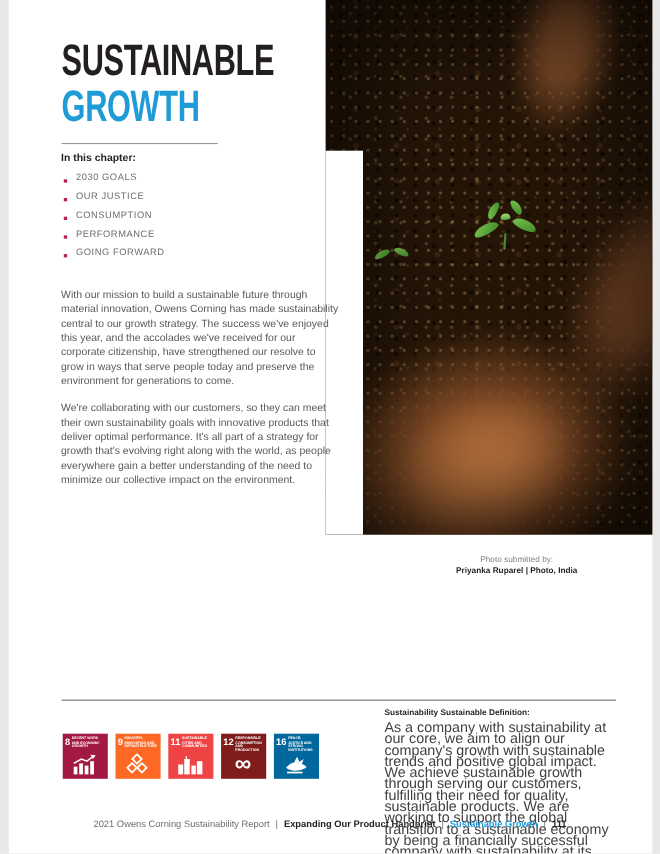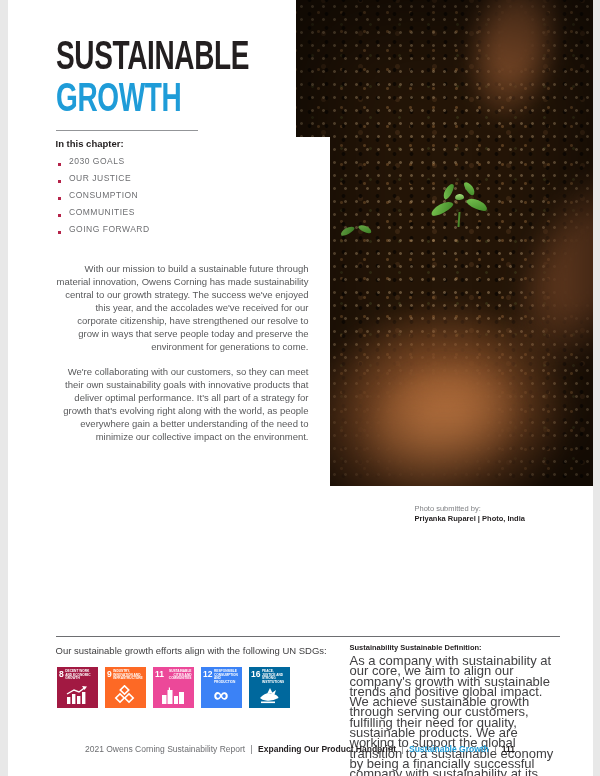--- a/index.html
+++ b/index.html
@@ -22,21 +22,21 @@
 
   
   .chapter { position:absolute; left:48px; top:138px; width:200px; }
   .chapter-heading { font-size:9.5px; font-weight:bold; color:#231f20; margin-bottom:8px; }
   .chapter ul { list-style:none; }
   .chapter li { display:flex; align-items:flex-end; margin-bottom:8px; }
   .chapter .bullet { width:3.5px; height:3.5px; background:#b52349; margin:2.5px 8px 0 2px; flex:0 0 auto; }
   .chapter .item-label { font-size:8.5px; color:#6d6e71; letter-spacing:0.5px; line-height:9px; }
 
   
-  .intro { position:absolute; left:48px; top:262px; width:253px;text-align:right; }
+  .intro { position:absolute; left:48px; top:262px; width:253px; }
   .intro p { font-size:9.5px; line-height:13px; color:#58595b; margin-bottom:12px; }
 
   
   .photo {
     position:absolute; left:288px; top:0; width:312px; height:486px;
     background-color:#241507;
     background-image:
       radial-gradient(circle, rgba(196,166,124,0.40) 1px, transparent 1.8px),
       radial-gradient(circle, rgba(14,8,3,0.85) 1.5px, transparent 2.3px),
       radial-gradient(circle, rgba(134,94,51,0.55) 1.1px, transparent 1.9px),
@@ -71,21 +71,21 @@
   .leaf3 { width:17px; height:7px;  left:12px; top:6px;  transform:rotate(-62deg); }
   .leaf4 { width:15px; height:7px;  left:34px; top:3px;  transform:rotate(55deg); }
   .leaf5 { width:9px;  height:6px;  left:27px; top:12px; transform:rotate(-5deg); background:linear-gradient(#a8dd7e,#5aa23a); }
   .stem  { position:absolute; width:2px; height:15px; left:30px; top:30px; background:#4a8a2c; transform:rotate(4deg); }
   .seedling-small { position:absolute; left:44px; top:218px; width:40px; height:30px; filter:blur(0.5px); }
   .seedling-small .leaf1 { width:15px; height:6px; left:0; top:10px; }
   .seedling-small .leaf2 { width:14px; height:6px; left:18px; top:8px; }
   .photo-notch { position:absolute; left:288px; top:137px; width:34px; height:349px; background:#ffffff; }
 
   
-  .credit { position:absolute; left:407px; top:504px; font-size:7.5px; line-height:9.5px; }
+  .credit { position:absolute; left:407px; top:504px; font-size:7.5px; line-height:9.5px;text-align:center; }
   .credit .label { color:#808285; }
   .credit .name  { color:#231f20; font-weight:bold; }
 
   
   .divider { position:absolute; left:48px; top:636px; width:504px; height:0; border-top:1px solid #6d6e71; }
   .sdg-intro { position:absolute; left:48px; top:645px; font-size:9.5px; color:#414042; }
   .sdg-row { position:absolute; left:49px; top:667px; display:flex; gap:7px; }
   .sdg-tile { width:41px; height:41px; position:relative; color:#ffffff; padding:2.5px 2px 2px 2.5px; }
   .sdg-head { display:flex; align-items:flex-start; }
   .sdg-num { font-size:8.5px; font-weight:bold; line-height:8px; margin-right:1.5px; }
@@ -146,42 +146,41 @@
       <li>
         <span class="bullet"></span>
         <span class="item-label">OUR JUSTICE</span>
       </li>
       <li>
         <span class="bullet"></span>
         <span class="item-label">CONSUMPTION</span>
       </li>
       <li>
         <span class="bullet"></span>
-        <span class="item-label">COMMUNITIES</span>
+        <span class="item-label">PERFORMANCE</span>
       </li>
       <li>
         <span class="bullet"></span>
         <span class="item-label">GOING FORWARD</span>
       </li>
     </ul>
   </div>
 
   <div class="intro">
     <p>With our mission to build a sustainable future through material innovation, Owens Corning has made sustainability central to our growth strategy. The success we've enjoyed this year, and the accolades we've received for our corporate citizenship, have strengthened our resolve to grow in ways that serve people today and preserve the environment for generations to come.</p>
     <p>We're collaborating with our customers, so they can meet their own sustainability goals with innovative products that deliver optimal performance. It's all part of a strategy for growth that's evolving right along with the world, as people everywhere gain a better understanding of the need to minimize our collective impact on the environment.</p>
   </div>
 
   <div class="credit">
     <div class="label">Photo submitted by:</div>
     <div class="name">Priyanka Ruparel | Photo, India</div>
   </div>
 
   <div class="divider"></div>
 
-  <div class="sdg-intro">Our sustainable growth efforts align with the following UN SDGs:</div>
   <div class="sdg-row">
 
     <div class="sdg-tile" style="background-color: rgb(162, 25, 66);">
       <div class="sdg-head">
         <span class="sdg-num">8</span>
         <span class="sdg-label">DECENT WORK AND ECONOMIC GROWTH</span>
       </div>
       <div class="sdg-pict">
         <svg width="24" height="19" viewBox="0 0 24 19">
           <g fill="#ffffff">
@@ -205,39 +204,39 @@
         <svg width="22" height="20" viewBox="0 0 22 20">
           <g fill="none" stroke="#ffffff" stroke-width="1.6">
             <rect x="7.5" y="2" width="6" height="6" transform="rotate(45 10.5 5)"></rect>
             <rect x="3" y="10" width="6" height="6" transform="rotate(45 6 13)"></rect>
             <rect x="12" y="10" width="6" height="6" transform="rotate(45 15 13)"></rect>
           </g>
         </svg>
       </div>
     </div>
 
-    <div class="sdg-tile" style="background-color: #ec4899; text-align: right;">
+    <div class="sdg-tile" style="background-color: #ef4444;">
       <div class="sdg-head">
         <span class="sdg-num">11</span>
         <span class="sdg-label">SUSTAINABLE CITIES AND COMMUNITIES</span>
       </div>
       <div class="sdg-pict">
         <svg width="24" height="18" viewBox="0 0 24 18">
           <g fill="#ffffff">
             <rect x="1" y="8" width="4.5" height="9"></rect>
             <rect x="6.5" y="3" width="5" height="14"></rect>
             <rect x="13" y="9" width="4" height="8"></rect>
             <rect x="18" y="5" width="5" height="12"></rect>
             <rect x="7.8" y="0.5" width="1.2" height="3"></rect>
           </g>
         </svg>
       </div>
     </div>
 
-    <div class="sdg-tile" style="background-color: #3b82f6;">
+    <div class="sdg-tile" style="background-color: #7f1d1d;">
       <div class="sdg-head">
         <span class="sdg-num">12</span>
         <span class="sdg-label">RESPONSIBLE CONSUMPTION AND PRODUCTION</span>
       </div>
       <div class="sdg-pict">
         <span class="inf-glyph">∞</span>
       </div>
     </div>
 
     <div class="sdg-tile" style="background-color: rgb(0, 104, 157);">

